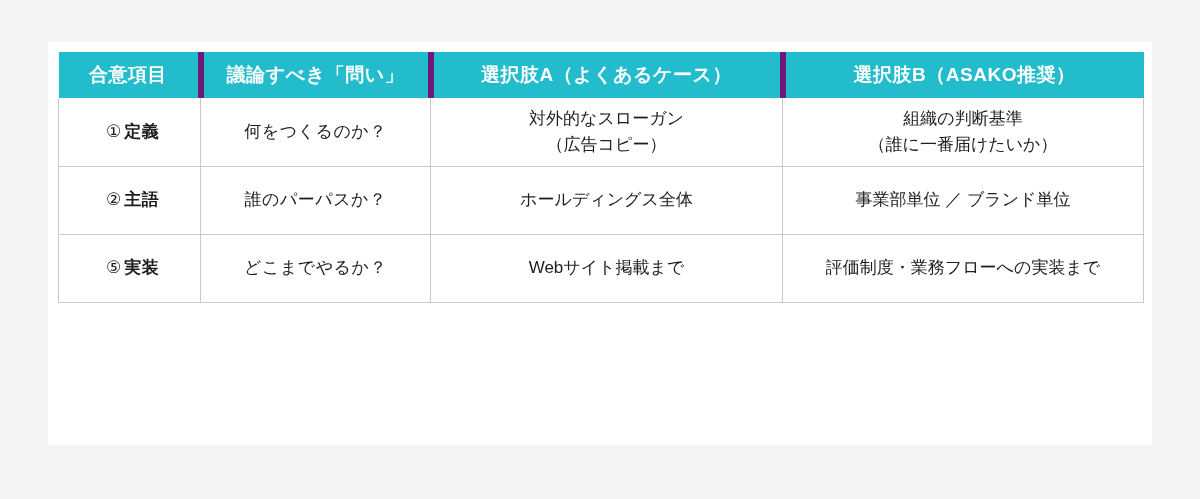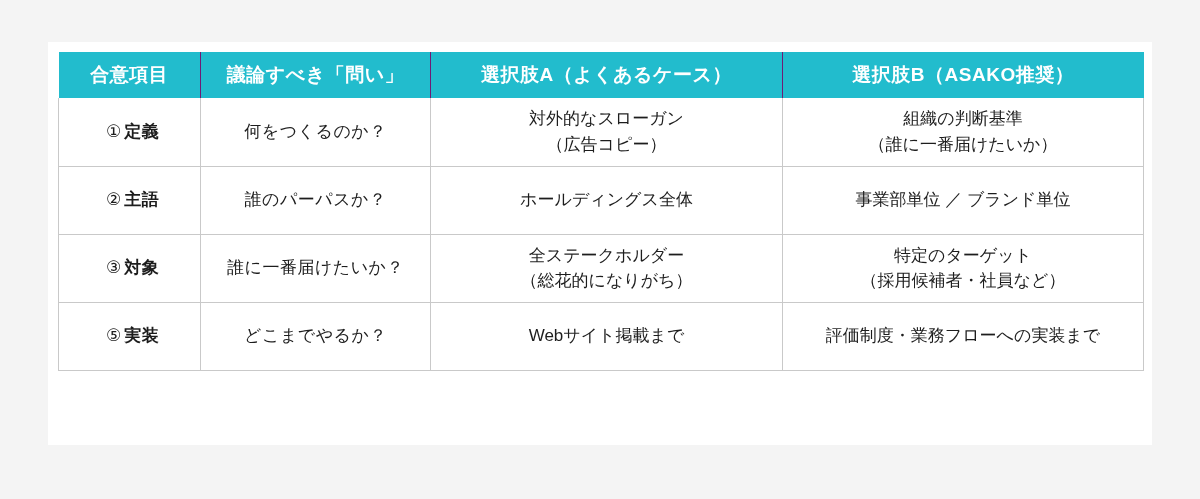--- a/index.html
+++ b/index.html
@@ -52,21 +52,21 @@
   #agreement-table thead th {
     background: #22bccd;
     color: #ffffff;
     font-size: 19px;
     font-weight: bold;
     letter-spacing: 0.5px;
     height: 46px;
     padding: 0 6px;
     text-align: center;
     vertical-align: middle;
-    border-right: 1px solid #701a75;
+    border-right: 6px solid #701a75;
     box-sizing: border-box;
   }
   #agreement-table thead th:last-child {
     border-right: none;
   }
 
   
   #agreement-table tbody td {
     border: 1px solid #c9c9c9;
     border-top: none;
@@ -165,34 +165,20 @@
         <td class="option-cell">
           <span>ホールディングス全体</span>
           
         </td>
         <td class="option-cell">
           <span>事業部単位 ／ ブランド単位</span>
           
         </td>
       </tr>
 
-      <tr>
-        <td class="label-cell">
-          <span class="num">③</span><span class="txt">対象</span>
-        </td>
-        <td class="question-cell">誰に一番届けたいか？</td>
-        <td class="option-cell">
-          <span>全ステークホルダー</span>
-          <span class="line2">（総花的になりがち）</span>
-        </td>
-        <td class="option-cell">
-          <span>特定のターゲット</span>
-          <span class="line2">（採用候補者・社員など）</span>
-        </td>
-      </tr>
 
 
       <tr>
         <td class="label-cell">
           <span class="num">⑤</span><span class="txt">実装</span>
         </td>
         <td class="question-cell">どこまでやるか？</td>
         <td class="option-cell">
           <span>Webサイト掲載まで</span>
           

